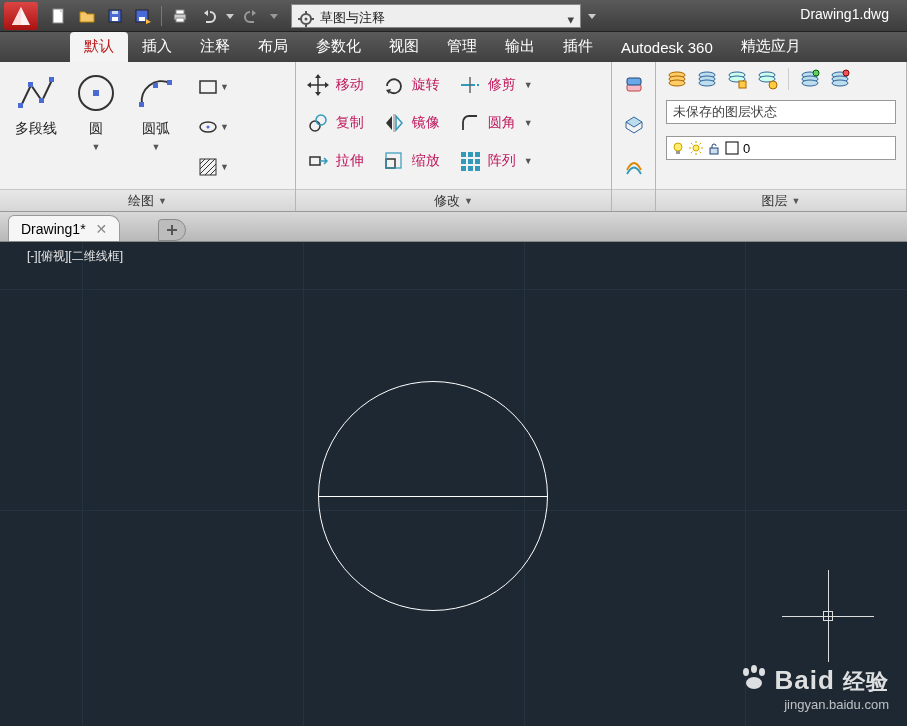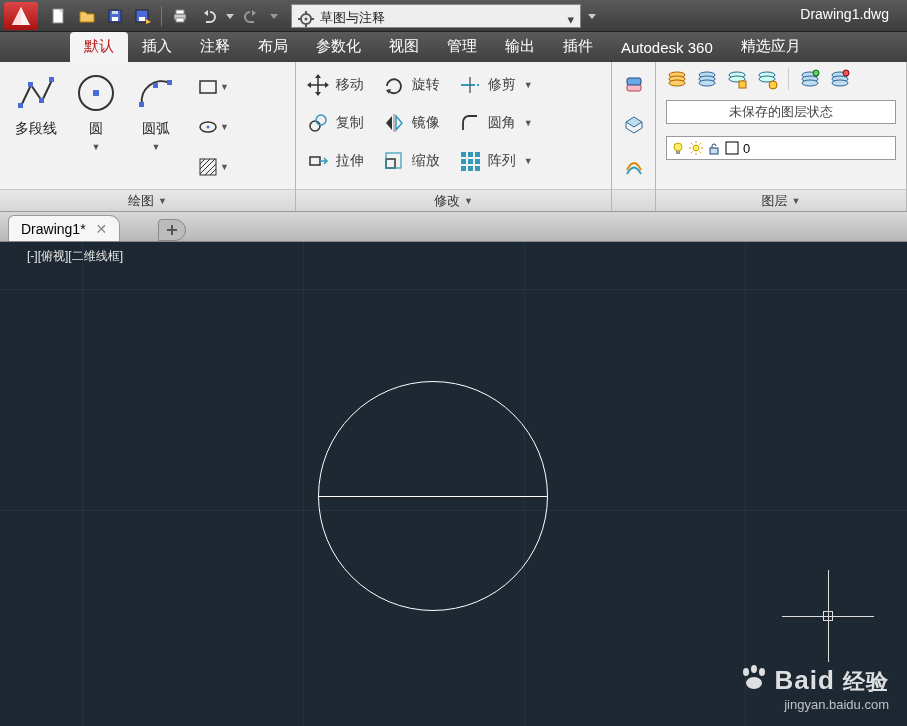--- a/index.html
+++ b/index.html
@@ -67,26 +67,26 @@
   .smallcol{ display:flex; flex-direction:column; gap:10px; justify-content:flex-start; padding-top:4px;}
   .smallbtn{
     width:30px; height:30px; display:flex; align-items:center; justify-content:center; cursor:pointer; border-radius:3px;
   }
   .smallbtn.wdrop{ width:44px; justify-content:flex-start; padding-left:4px; gap:2px;}
   .smallbtn .tri{font-size:9px; color:#555;}
 
   
   .modrow{ display:flex; align-items:center; gap:6px; height:34px;}
   .modrow .ico{width:24px;height:24px;display:flex;align-items:center;justify-content:center;}
-  .modrow .lbl{font-size:14px;color:#404040;}
+  .modrow .lbl{font-size:14px;color:#be185d;}
 
   
   .layer-state{
     height:24px; width:230px; border:1px solid #999; background:#fff; display:flex; align-items:center;
-    padding:0 6px; font-size:13px; color:#444; margin-top:6px;justify-content:center;
+    padding:0 6px; font-size:13px; color:#444; margin-top:6px;
   }
   .layer-current{
     height:24px; width:230px; border:1px solid #999; background:#fff; display:flex; align-items:center;
     padding:0 4px; gap:4px; margin-top:8px; font-size:13px;
   }
   .layer-row-icons{ display:flex; gap:8px;}
   .layer-icon{width:22px;height:22px;display:flex;align-items:center;justify-content:center;}
 
   
   .doctabs{

